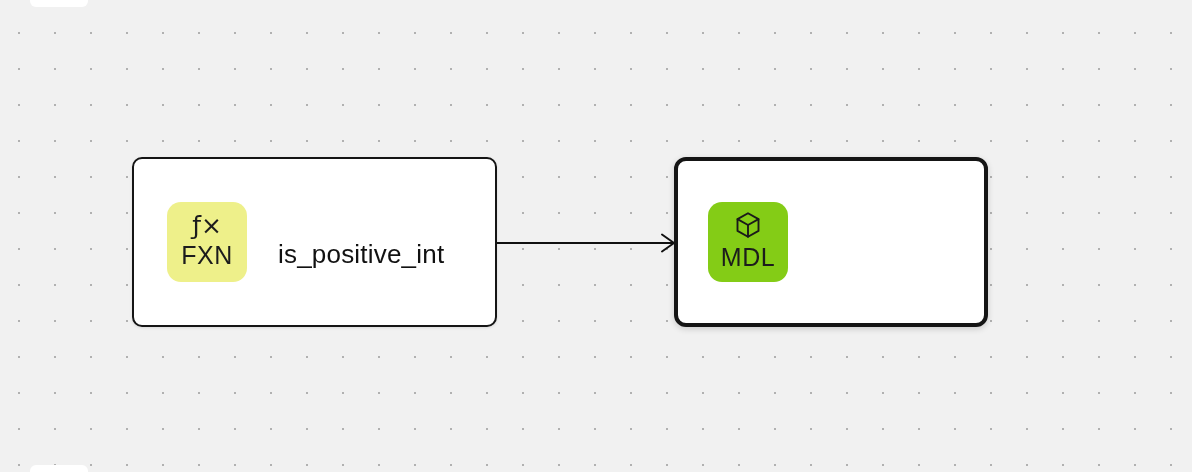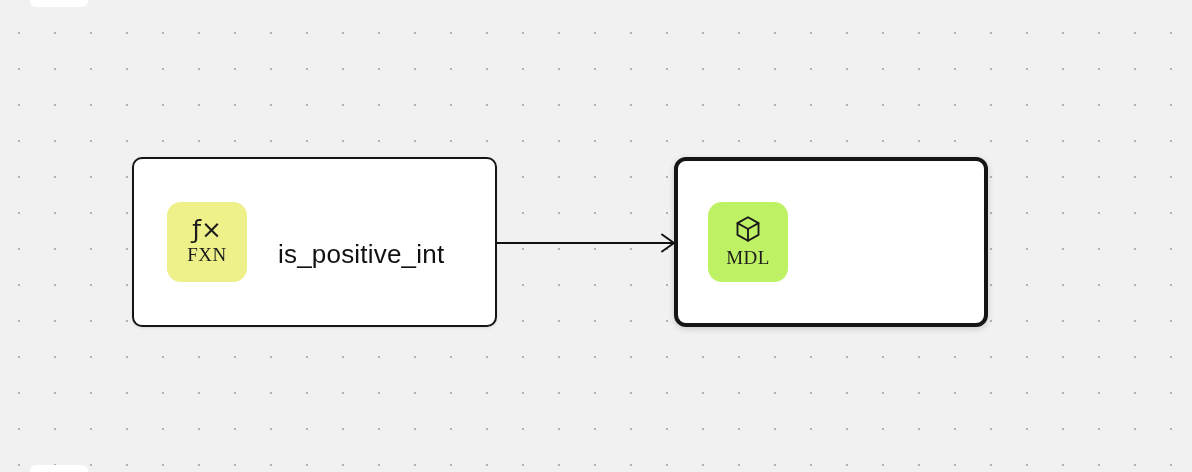--- a/index.html
+++ b/index.html
@@ -43,22 +43,22 @@
     align-items: center; justify-content: center;
     color: #1c1c1c;
   }
   .badge-icon {
     font-family: "DejaVu Sans", sans-serif;
     font-size: 25px;
     line-height: 1.05;
   }
   .badge-icon svg { display: block; margin-bottom: 2px; }
   .badge-text {
-    font-family: Liberation Serif, serif;
-    font-size: 19px;
+    font-family: Liberation Sans, sans-serif;
+    font-size: 25px;
     line-height: 1.25;
     letter-spacing: 0.5px;
   }
   .node-label {
     font-size: 26px;
     font-weight: 500;
     color: #111111;
     letter-spacing: 0.2px;
     white-space: nowrap;
     margin-top: 24px;
@@ -90,21 +90,21 @@
     </div>
     <span class="node-label">is_positive_int</span>
   </div>
 
   <svg class="edge" width="184" height="24" viewBox="0 0 184 24">
     <line x1="0" y1="12" x2="176" y2="12" stroke="#111111" stroke-width="2"></line>
     <polyline points="165,3.5 177,12 165,20.5" fill="none" stroke="#111111" stroke-width="2" stroke-linecap="round" stroke-linejoin="round"></polyline>
   </svg>
 
   <div class="node node-mdl">
-    <div class="badge" style="background: #bef264;">
+    <div class="badge" style="background: #84cc16;">
       <span class="badge-icon">
         <svg width="30" height="30" viewBox="0 0 24 24" fill="none" stroke="#1a1a1a" stroke-width="1.5" stroke-linejoin="round" stroke-linecap="round">
           <path d="M12 2.6 L20.4 7.3 V16.7 L12 21.4 L3.6 16.7 V7.3 Z"></path>
           <path d="M3.6 7.3 L12 12 L20.4 7.3"></path>
           <path d="M12 12 V21.4"></path>
         </svg>
       </span>
       <span class="badge-text">MDL</span>
     </div>
   </div>

